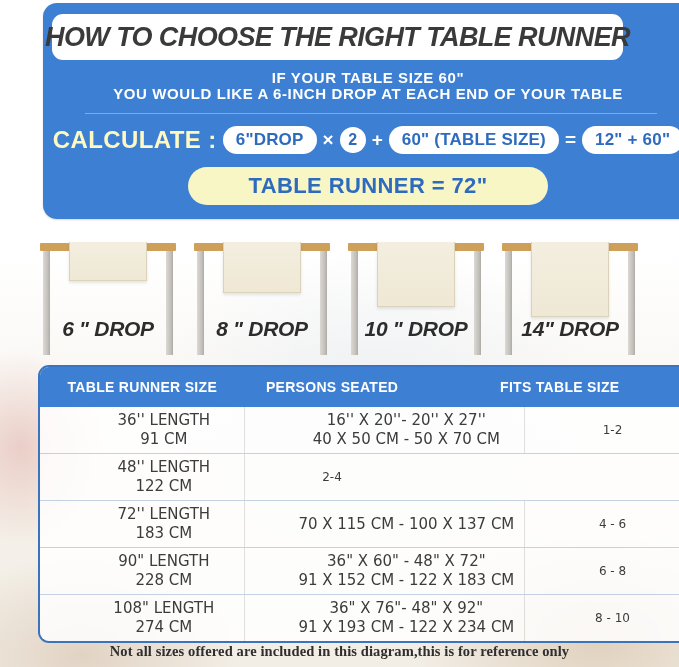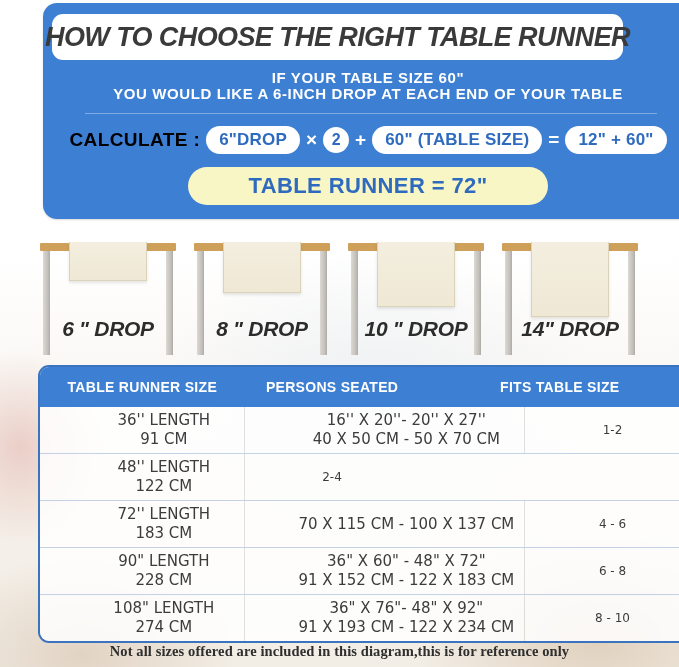--- a/index.html
+++ b/index.html
@@ -37,21 +37,21 @@
     position:absolute;left:0;width:100%;text-align:center;color:#ffffff;
     font-weight:700;font-size:15px;letter-spacing:0.6px;white-space:nowrap;
   }
   .sub1{top:66px;}
   .sub2{top:82px;}
   .divider{position:absolute;top:110px;left:42px;right:36px;height:1px;background:rgba(255,255,255,0.35);}
   .calc-row{
     position:absolute;top:122px;left:0;right:0;height:30px;
     display:flex;align-items:center;justify-content:center;gap:6px;white-space:nowrap;
   }
-  .calc-label{color:#000000;font-weight:800;font-size:19px;letter-spacing:0.4px;}
+  .calc-label{color:#fef9c3;font-weight:800;font-size:24px;letter-spacing:0.4px;}
   .pill{
     background:#ffffff;color:#2e6bbf;font-weight:800;font-size:17px;
     padding:4px 13px;border-radius:18px;letter-spacing:0.2px;
   }
   .op{color:#ffffff;font-weight:800;font-size:19px;}
   .circle{
     background:#ffffff;color:#2e6bbf;font-weight:800;font-size:16px;
     width:26px;height:26px;border-radius:50%;
     display:flex;align-items:center;justify-content:center;flex:0 0 auto;
   }

